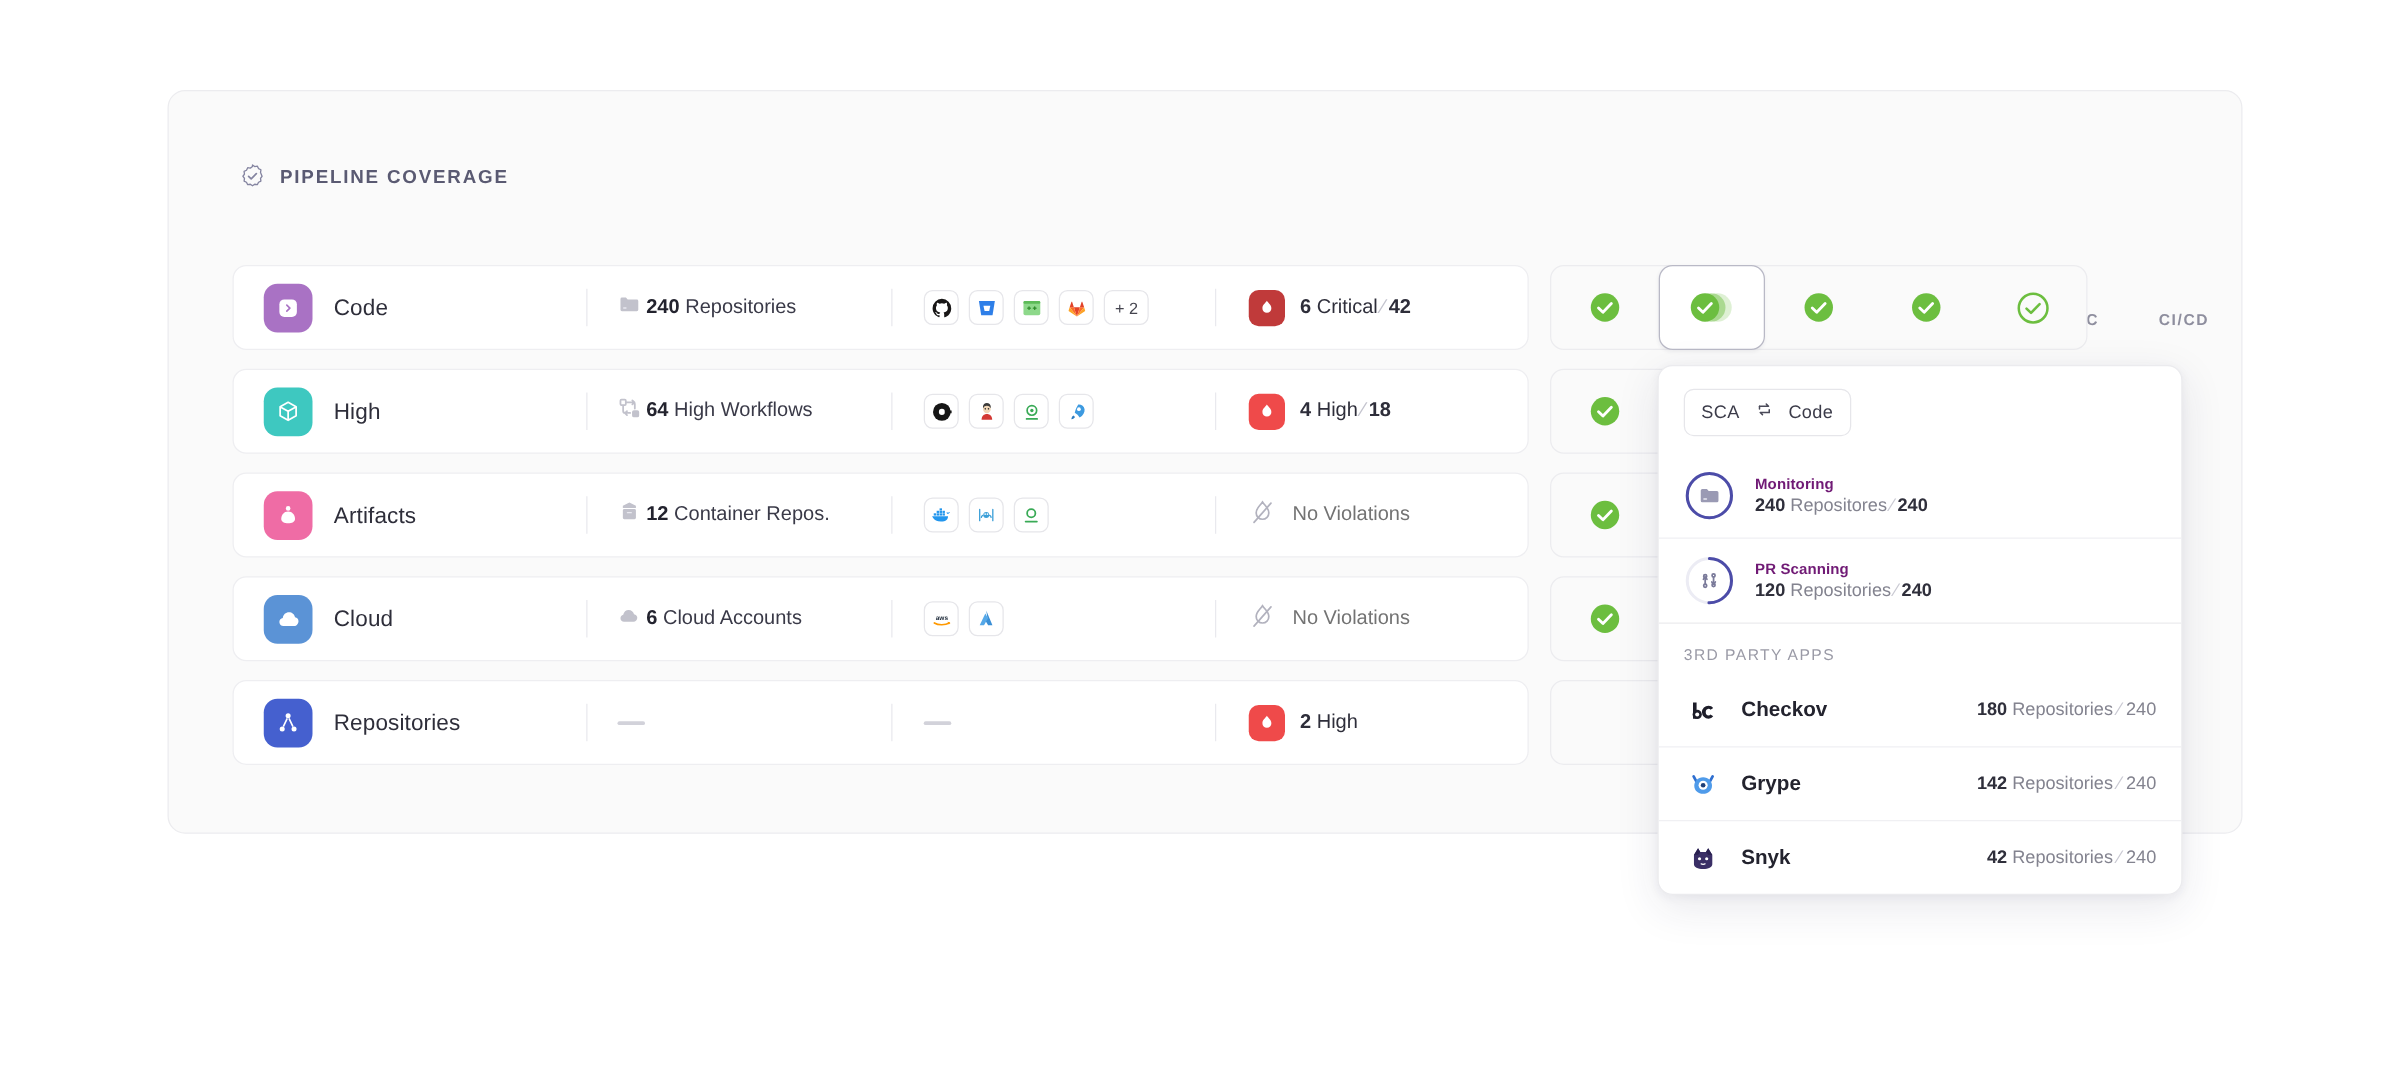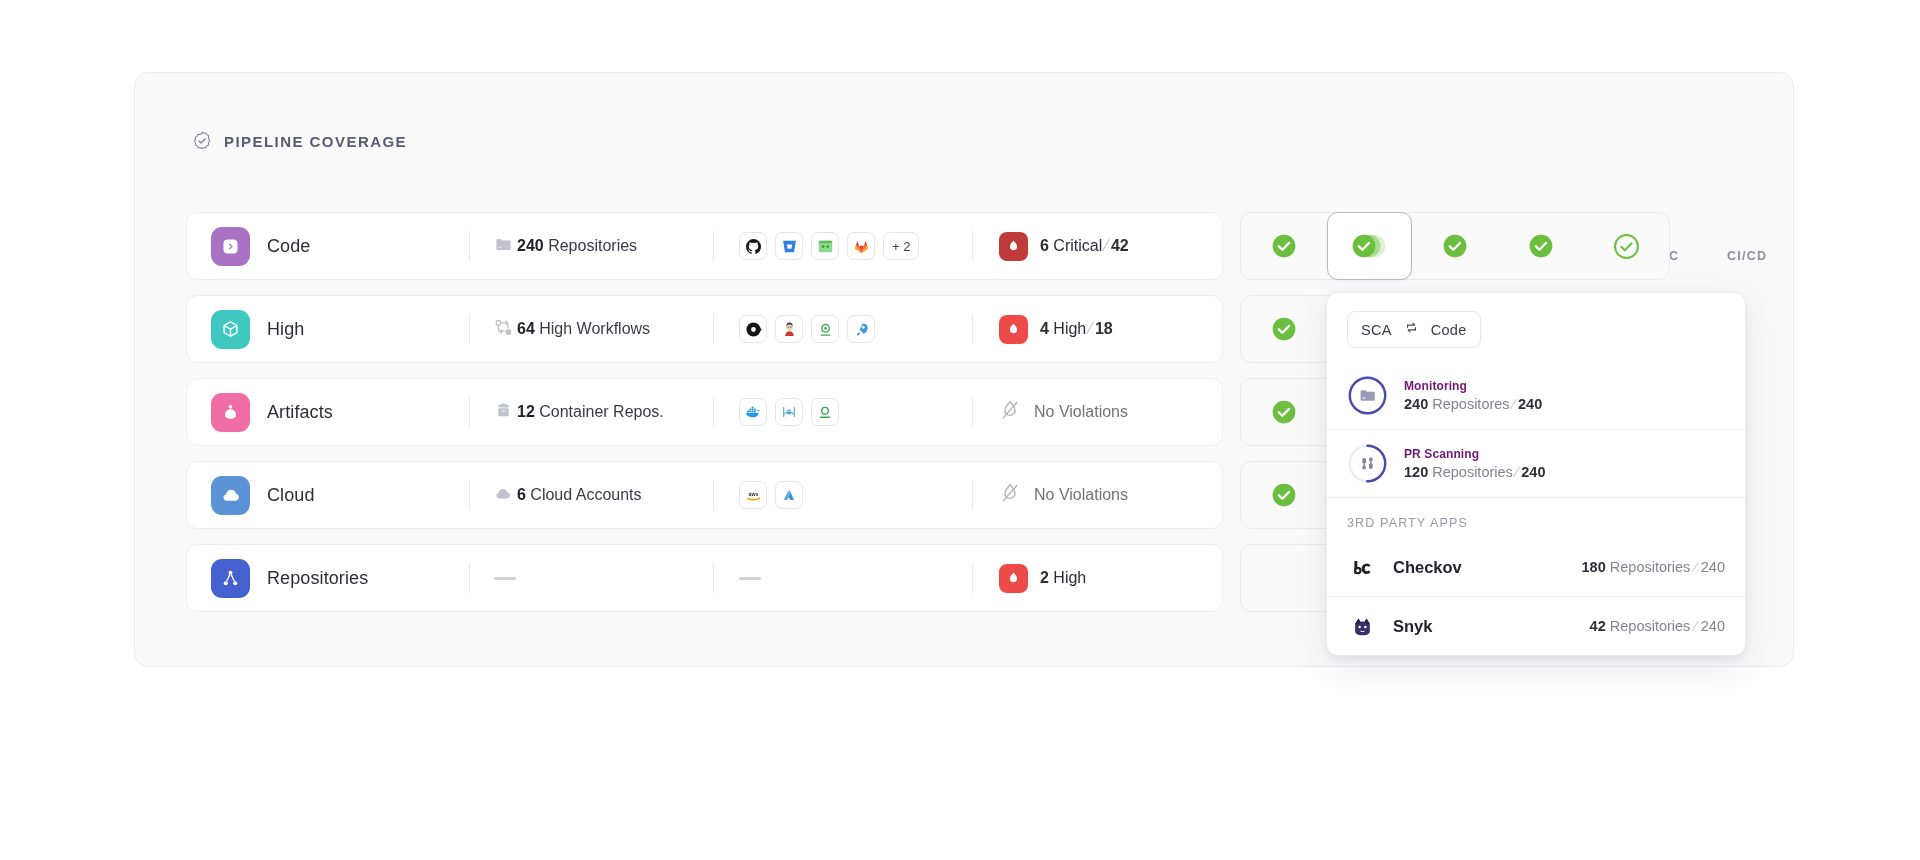--- a/index.html
+++ b/index.html
@@ -645,20 +645,32 @@
             <path d="M6.4 8.2h3.4v15.6H6.4z"></path>
             <circle cx="10.4" cy="19.6" r="4.4"></circle>
             <circle cx="10.4" cy="19.6" r="1.9" fill="#fff"></circle>
             <path d="M25.6 13.6a5.4 5.4 0 00-4.5-2.3 6.2 6.2 0 000 12.4 5.4 5.4 0 004.5-2.3l-2.6-1.7a2.6 2.6 0 01-1.9.9 3.2 3.2 0 010-6.3c.8 0 1.5.35 1.9.9z"></path>
           </svg>
       </span>
       <span class="app-name">Checkov</span>
       <span class="app-count"><b>180</b> <span>Repositories</span><span class="slash">⁄</span><span>240</span></span>
     </div>
 
+    <div class="app-row">
+      <span class="app-logo">
+        <svg width="27" height="27" viewBox="0 0 32 32">
+            <path d="M7 8.5l2.4 4.4M25 8.5l-2.4 4.4" stroke="#2f6fd0" stroke-width="2.6" stroke-linecap="round"></path>
+            <path d="M16 9.2c5 0 8.4 3.6 8.4 8.1S20.8 25 16 25s-8.4-3.2-8.4-7.7S11 9.2 16 9.2z" fill="#4f9bea"></path>
+            <circle cx="16" cy="16.8" r="4.3" fill="#fff"></circle>
+            <circle cx="16" cy="16.8" r="2.2" fill="#1d3f78"></circle>
+          </svg>
+      </span>
+      <span class="app-name">Grype</span>
+      <span class="app-count"><b>142</b> <span>Repositories</span><span class="slash">⁄</span><span>240</span></span>
+    </div>
 
     <div class="app-row">
       <span class="app-logo">
         <svg width="27" height="27" viewBox="0 0 32 32">
             <path d="M11.2 6.6l2.1 3.6h5.4l2.1-3.6 3.9 6.1v9.1c0 2.6-3.6 4.6-8.7 4.6s-8.7-2-8.7-4.6v-9.1z" fill="#3a2f66"></path>
             <path d="M11.2 6.6l2.1 3.6-2.1 2.5-3.8.4z" fill="#2a2150"></path>
             <path d="M20.8 6.6l-2.1 3.6 2.1 2.5 3.8.4z" fill="#2a2150"></path>
             <circle cx="12.6" cy="16.6" r="1.5" fill="#fff"></circle>
             <circle cx="19.4" cy="16.6" r="1.5" fill="#fff"></circle>
             <path d="M14.1 21.4c.8.7 3 .7 3.8 0" stroke="#fff" stroke-width="1.2" fill="none" stroke-linecap="round"></path>

